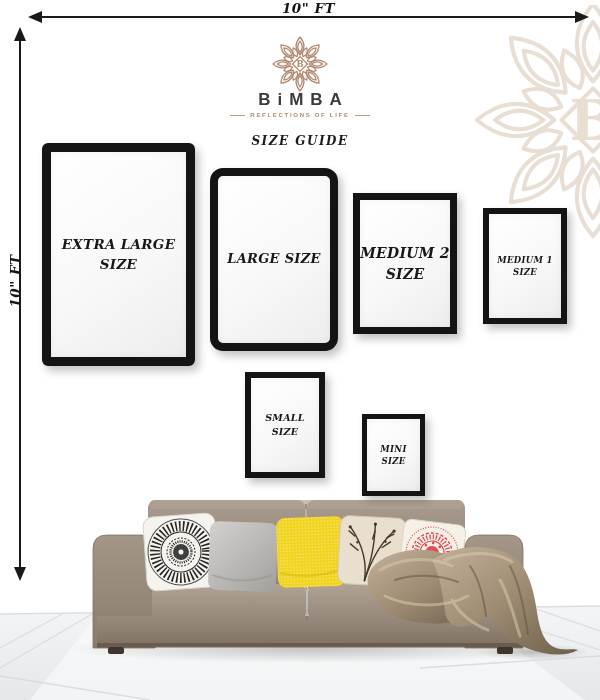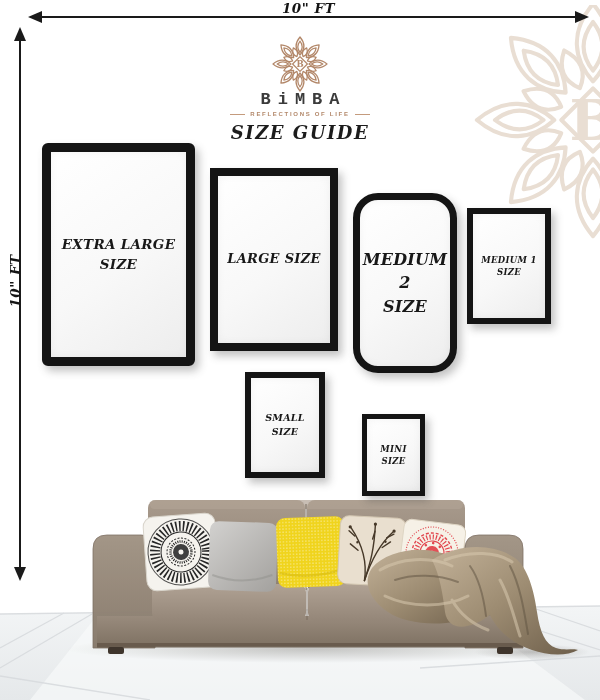--- a/index.html
+++ b/index.html
@@ -19,39 +19,39 @@
   .v-label{position:absolute;left:-17px;top:273px;width:64px;text-align:center;
            font-size:13.5px;font-weight:bold;font-style:italic;color:#141414;letter-spacing:.5px;
            transform:rotate(-90deg);}
 
   
   .watermark{position:absolute;top:5px;right:0;color:#e9ded3;stroke-width:0.95px;z-index:0;}
 
   
   .brand{position:absolute;left:0;top:36px;width:600px;text-align:center;z-index:2;}
   .logo-icon{color:#b3886a;stroke-width:1.25px;display:block;margin:0 auto;}
-  .brand-name{font-family:Liberation Mono, monospace;font-size:17px;font-weight:600;
+  .brand-name{font-family:Liberation Sans, sans-serif;font-size:17px;font-weight:600;
               letter-spacing:7px;color:#3b3b3b;margin-top:-2px;padding-left:7px;}
   .tagline-row{display:flex;align-items:center;justify-content:center;gap:5px;margin-top:2px;}
   .tagline-dash{width:15px;height:1px;background:#c49b7d;}
   .brand-tagline{font-family:"Liberation Sans",sans-serif;font-size:6px;letter-spacing:1.7px;
                  color:#b3886a;font-weight:bold;}
-  .guide-title{margin-top:5px;font-size:18px;font-weight:bold;font-style:italic;
+  .guide-title{margin-top:16px;font-size:12px;font-weight:bold;font-style:italic;
                color:#1c1c1c;letter-spacing:1.5px;}
 
   
   .frame{position:absolute;box-sizing:border-box;border-style:solid;border-color:#141414;
          background:linear-gradient(145deg,#ffffff 0%,#f8f8f8 55%,#ededed 100%);
          box-shadow:4px 5px 8px rgba(70,70,70,.33), inset 0 0 9px rgba(0,0,0,.05);
          display:flex;align-items:center;justify-content:center;text-align:center;z-index:3;}
   .frame-label{font-weight:bold;font-style:italic;color:#181818;letter-spacing:.3px;line-height:1.45;}
   .frame-xl  {left:42px; top:143px;width:153px;height:223px;border-width:9px;font-size:13.5px;border-radius:6px;}
-  .frame-l   {left:210px;top:168px;width:128px;height:183px;border-width:8px;font-size:13px;}
-  .frame-m2  {left:353px;top:193px;width:104px;height:180px;border-width:7px;font-size:16px;border-radius:25px;}
-  .frame-m1  {left:467px;top:208px;width:84px; height:116px;border-width:6px;font-size:8.5px;}
+  .frame-l   {left:210px;top:168px;width:128px;height:183px;border-width:8px;font-size:13px;border-radius:13px;}
+  .frame-m2  {left:353px;top:193px;width:104px;height:141px;border-width:7px;font-size:14px;}
+  .frame-m1  {left:483px;top:208px;width:84px; height:116px;border-width:6px;font-size:8.5px;}
   .frame-s   {left:245px;top:372px;width:80px; height:106px;border-width:6px;font-size:9.5px;align-items:center;}
   .frame-mini{left:362px;top:386px;width:63px; height:82px; border-width:5px;font-size:8.5px;margin-top:28px;}
 
   .scene{position:absolute;left:0;top:0;z-index:1;}
 </style>
 </head>
 <body>
 
 <div class="canvas">
 

